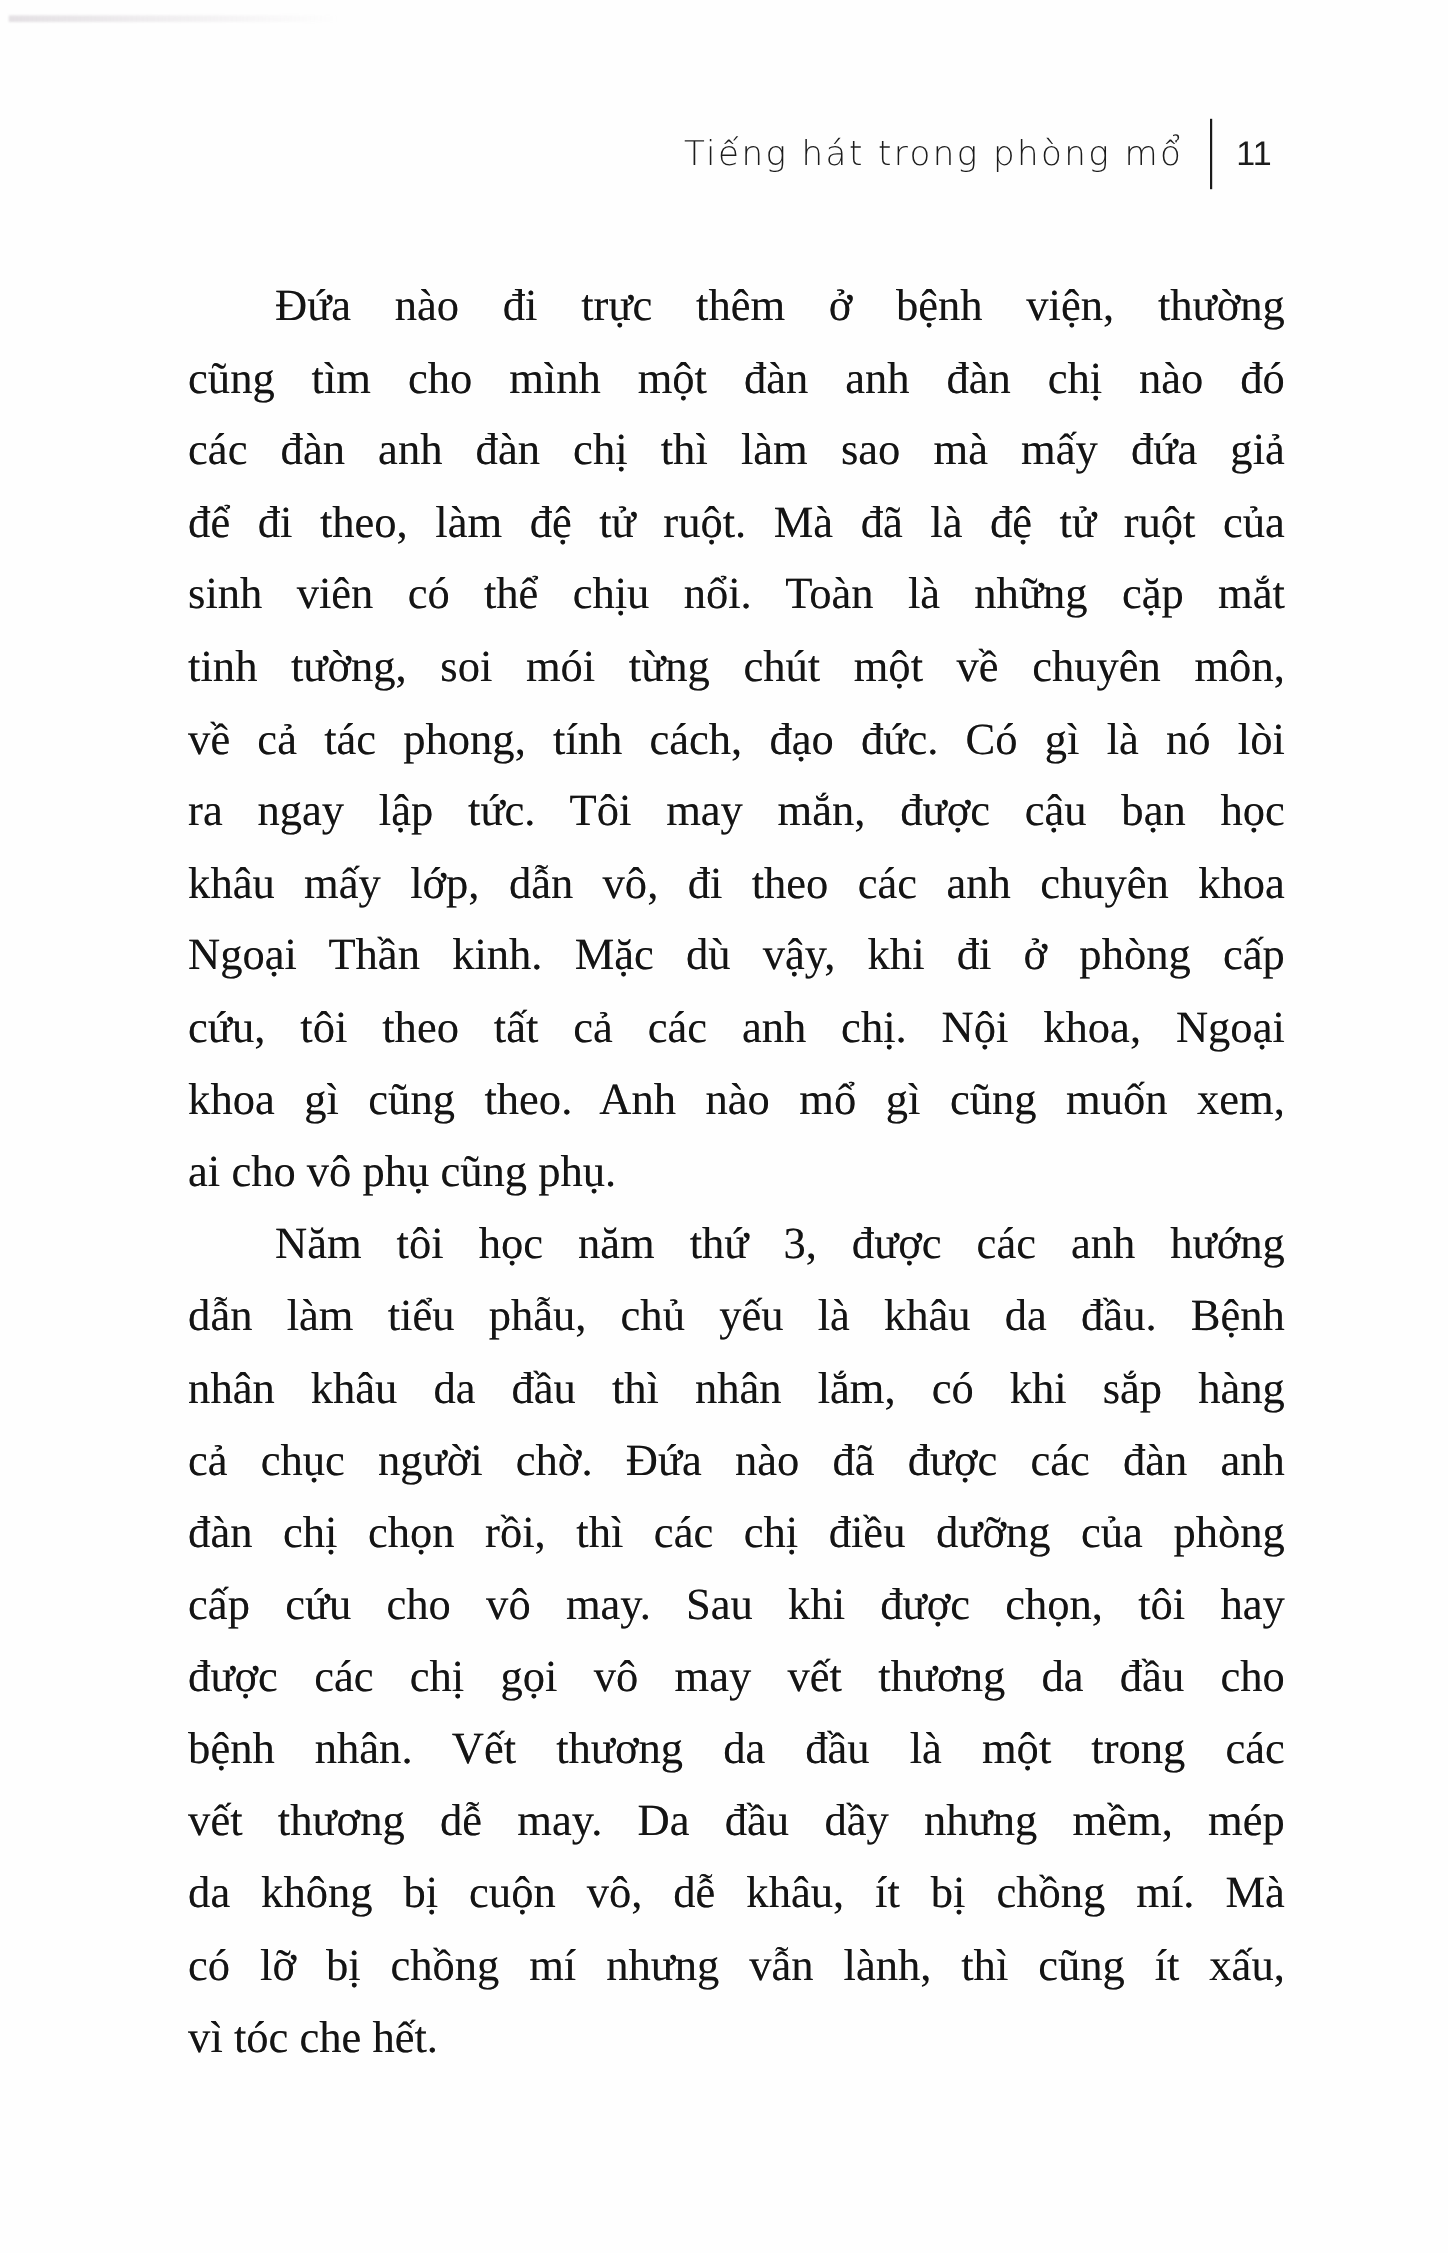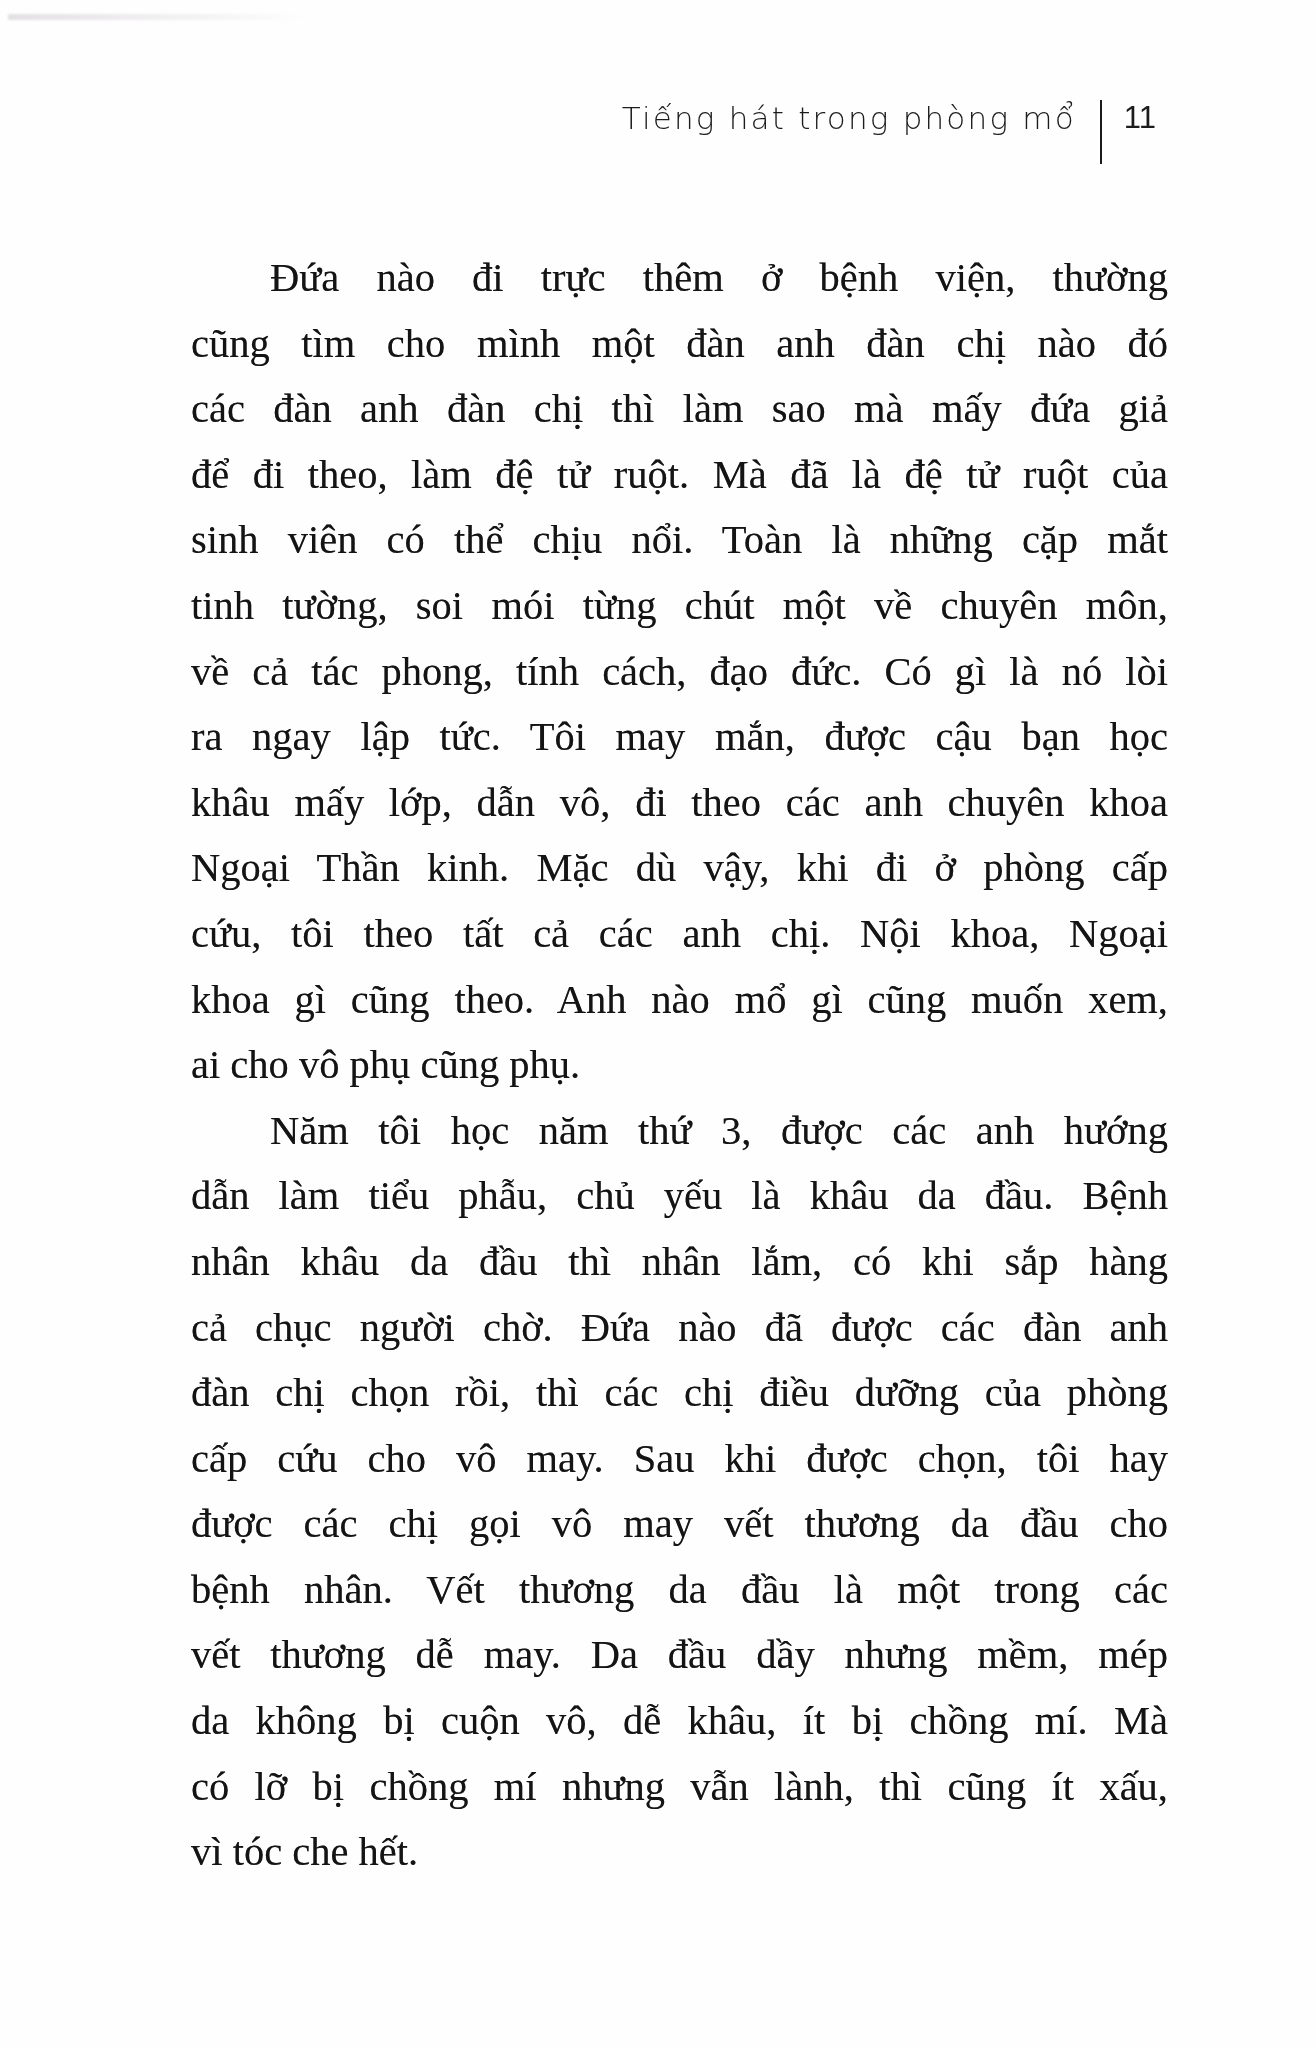--- a/index.html
+++ b/index.html
@@ -22,20 +22,21 @@
       height: 6px;
       background: linear-gradient(to right, rgba(180,170,180,0.35), rgba(220,210,220,0));
       filter: blur(1px);
     }
     .running-header {
       position: absolute;
       top: 100px;
       right: 160px;
       height: 80px;
       display: flex;
+      align-items: center;
       gap: 0;
       color: #1a1a1a;
     }
     .header-title {
       font-family: "DejaVu Sans", sans-serif;
       font-size: 31px;
       font-weight: 300;
       letter-spacing: 2.2px;
       color: #1c1c1c;
     }
@@ -64,21 +65,20 @@
     .paragraph {
       margin: 0;
       padding: 0;
     }
     .line {
       display: block;
       text-align: justify;
       text-align-last: justify;
       white-space: nowrap;
       height: 65.6px;
-      margin-left: 20px;
     }
     .line.last {
       text-align-last: left;
     }
     .line.indent {
       padding-left: 79px;
     }
   </style>
 </head>
 <body>

